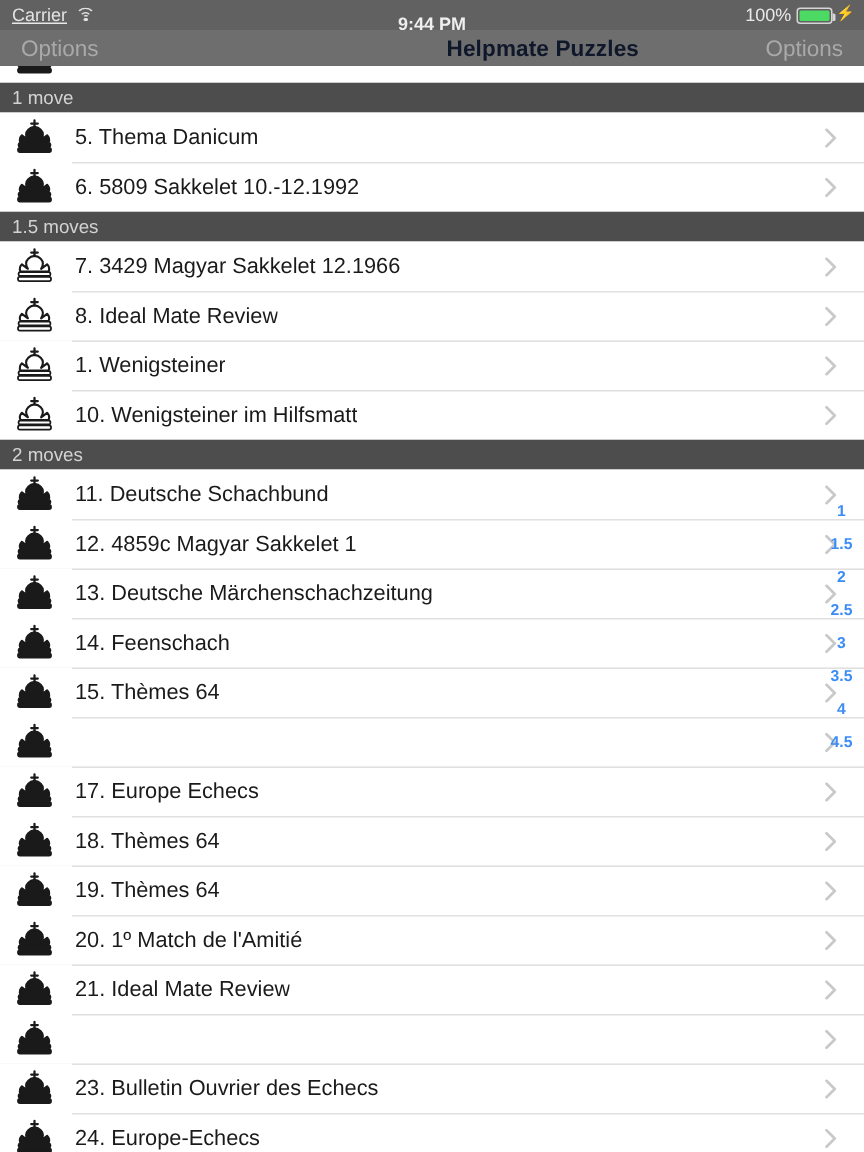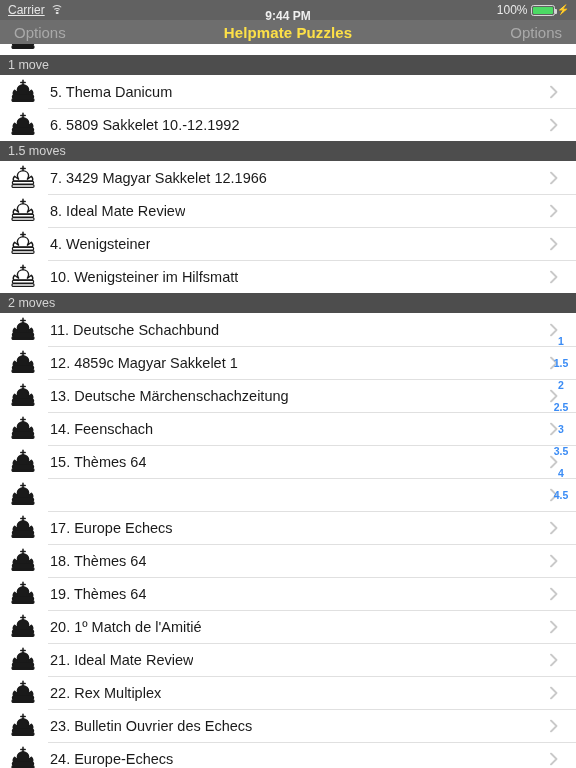--- a/index.html
+++ b/index.html
@@ -37,21 +37,21 @@
 
   
   .navbar{
     position:absolute; top:20px; left:0; width:576px; height:24px;
     background:#6e6e6e;
     display:flex; align-items:center;
   }
   .nav-left, .nav-right{ width:150px; font-size:15px; color:#a9a9a9; }
   .nav-left{ padding-left:14px; text-align:left;}
   .nav-right{ padding-right:14px; text-align:right;}
-  .nav-title{ flex:1; text-align:center; font-size:15px; font-weight:bold; color:#fde047; letter-spacing:0.1px;}
+  .nav-title{ flex:1; text-align:right; font-size:15px; font-weight:bold; color:#0f172a; letter-spacing:0.1px;}
 
   
   .list{ position:absolute; top:44px; left:0; width:576px; height:724px; overflow:hidden; background:#e5e5e5;}
   .section-header{
     height:20px; background:#4d4d4d; color:#d3d3d3;
     font-size:12.5px; display:flex; align-items:center; padding-left:8px;
   }
   .row{
     position:relative; height:33px; background:#fff;
     display:flex; align-items:center; padding-left:8px;
@@ -240,21 +240,21 @@
              C 10.4 6.0 8.4 8.4 8.4 10.6
              C 8.4 12.0 9.0 13.2 9.6 14.2
              L 5.6 11.2 C 4.2 12.6 4.0 14.6 4.6 16.0
              L 23.4 16.0 C 24.0 14.6 23.8 12.6 22.4 11.2
              L 18.4 14.2 C 19.0 13.2 19.6 12.0 19.6 10.6
              C 19.6 8.4 17.6 6.0 14 5.6 Z" fill="#ffffff" stroke="#1a1a1a" stroke-width="1.4" stroke-linejoin="round"></path>
     <rect x="3.4" y="16.4" width="21.2" height="2.6" rx="1" fill="#ffffff" stroke="#1a1a1a" stroke-width="1.2"></rect>
     <rect x="3.0" y="19.6" width="22.0" height="2.8" rx="1.2" fill="#ffffff" stroke="#1a1a1a" stroke-width="1.2"></rect>
   </svg>
           </span>
-        <span class="row-label">4. Wenigsteiner</span>
+        <span class="row-label">1. Wenigsteiner</span>
         <span class="chev">
             <svg width="8" height="13" viewBox="0 0 8 13">
               <path d="M1 1 L6.5 6.5 L1 12" fill="none" stroke="#c9c9c9" stroke-width="1.8" stroke-linecap="round" stroke-linejoin="round"></path>
             </svg>
           </span>
       </div>
         <div class="row">
         <span class="king">
   <svg width="28" height="25" viewBox="0 0 28 25">
     <path d="M14 1.2 v4.4 M11.8 3.4 h4.4" stroke="#1a1a1a" stroke-width="1.5" fill="none" stroke-linecap="round"></path>
@@ -528,21 +528,20 @@
              C 10.4 6.0 8.4 8.4 8.4 10.6
              C 8.4 12.0 9.0 13.2 9.6 14.2
              L 5.6 11.2 C 4.2 12.6 4.0 14.6 4.6 16.0
              L 23.4 16.0 C 24.0 14.6 23.8 12.6 22.4 11.2
              L 18.4 14.2 C 19.0 13.2 19.6 12.0 19.6 10.6
              C 19.6 8.4 17.6 6.0 14 5.6 Z" fill="#1a1a1a" stroke="#1a1a1a" stroke-width="1.4" stroke-linejoin="round"></path>
     <rect x="3.4" y="16.4" width="21.2" height="2.6" rx="1" fill="#1a1a1a" stroke="#1a1a1a" stroke-width="1.2"></rect>
     <rect x="3.0" y="19.6" width="22.0" height="2.8" rx="1.2" fill="#1a1a1a" stroke="#1a1a1a" stroke-width="1.2"></rect>
   </svg>
           </span>
-        <span class="row-label">22. Rex Multiplex</span>
         <span class="chev">
             <svg width="8" height="13" viewBox="0 0 8 13">
               <path d="M1 1 L6.5 6.5 L1 12" fill="none" stroke="#c9c9c9" stroke-width="1.8" stroke-linecap="round" stroke-linejoin="round"></path>
             </svg>
           </span>
       </div>
         <div class="row">
         <span class="king">
   <svg width="28" height="25" viewBox="0 0 28 25">
     <path d="M14 1.2 v4.4 M11.8 3.4 h4.4" stroke="#1a1a1a" stroke-width="1.5" fill="none" stroke-linecap="round"></path>

